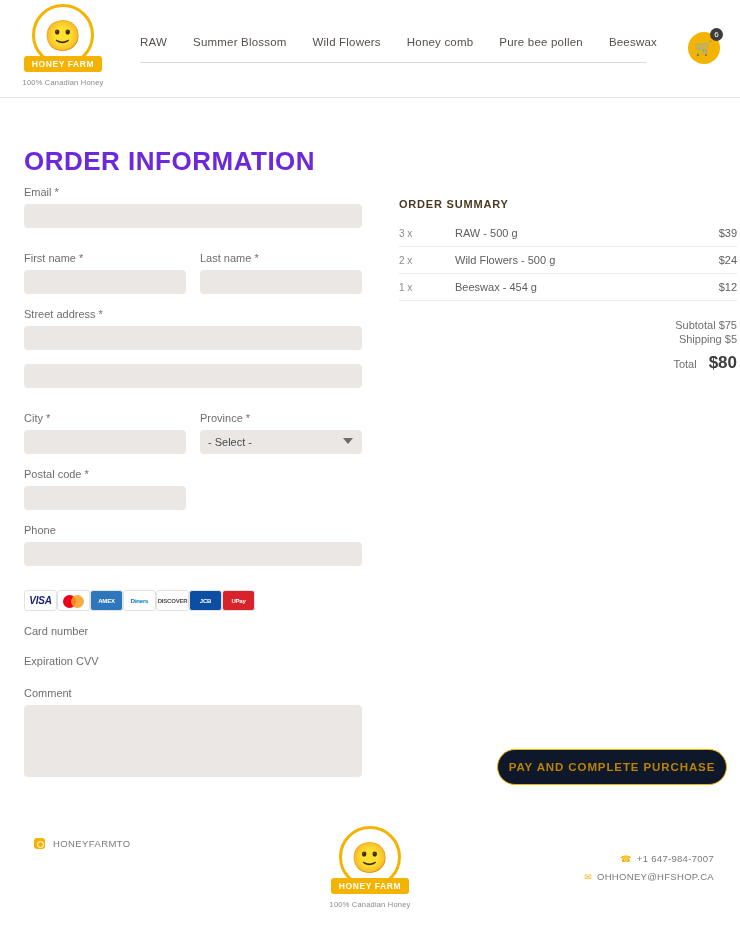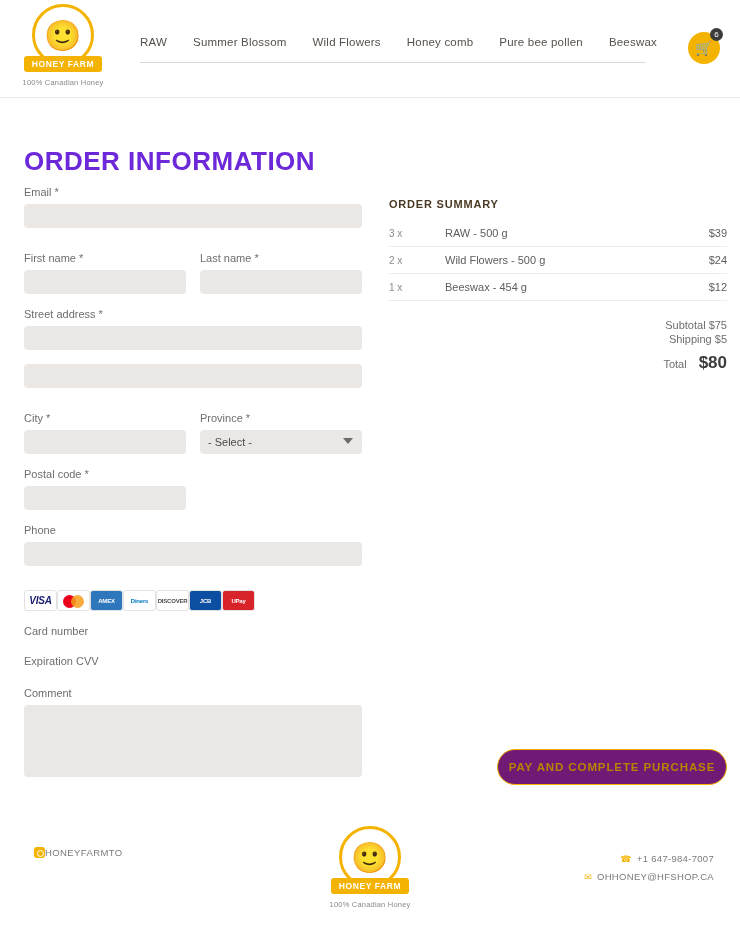--- a/index.html
+++ b/index.html
@@ -202,21 +202,21 @@
   .ccline {
     font-size: 11px;
     color: #6e6e6e;
     margin: 0 0 18px 0;
   }
   .ccline.second { margin-bottom: 20px; }
 
   
   .sum-col {
     position: absolute;
-    left: 389px; top: 198px;
+    left: 399px; top: 198px;
     width: 338px;
   }
   .sum-title {
     font-size: 11px;
     font-weight: bold;
     letter-spacing: .8px;
     color: #4b3a23;
     margin-bottom: 10px;
   }
   .sum-row {
@@ -275,40 +275,41 @@
     margin-left: 12px;
   }
 
   
   .pay-btn {
     position: absolute;
     left: 497px; top: 749px;
     width: 230px; height: 36px;
     border: 1px solid #f5b301;
     border-radius: 18px;
-    background: #701a75;
+    background: #0f172a;
     color: #b98400;
     font-size: 11.5px;
     font-weight: bold;
     letter-spacing: .9px;
     cursor: pointer;
     font-family: "Liberation Sans", sans-serif;
   }
 
   
   .footer {
     position: absolute;
     left: 0; top: 812px;
     width: 740px; height: 119px;
   }
   .f-social {
     position: absolute;
-    left: 34px; top: 35px;
+    left: 34px; top: 26px;
     display: flex;
     align-items: center;
+    gap: 8px;
     font-size: 9.5px;
     color: #7a7a7a;
     letter-spacing: .4px;
   }
   .ig {
     width: 11px; height: 11px;
     border-radius: 3px;
     background: #f5b301;
     position: relative;
   }

